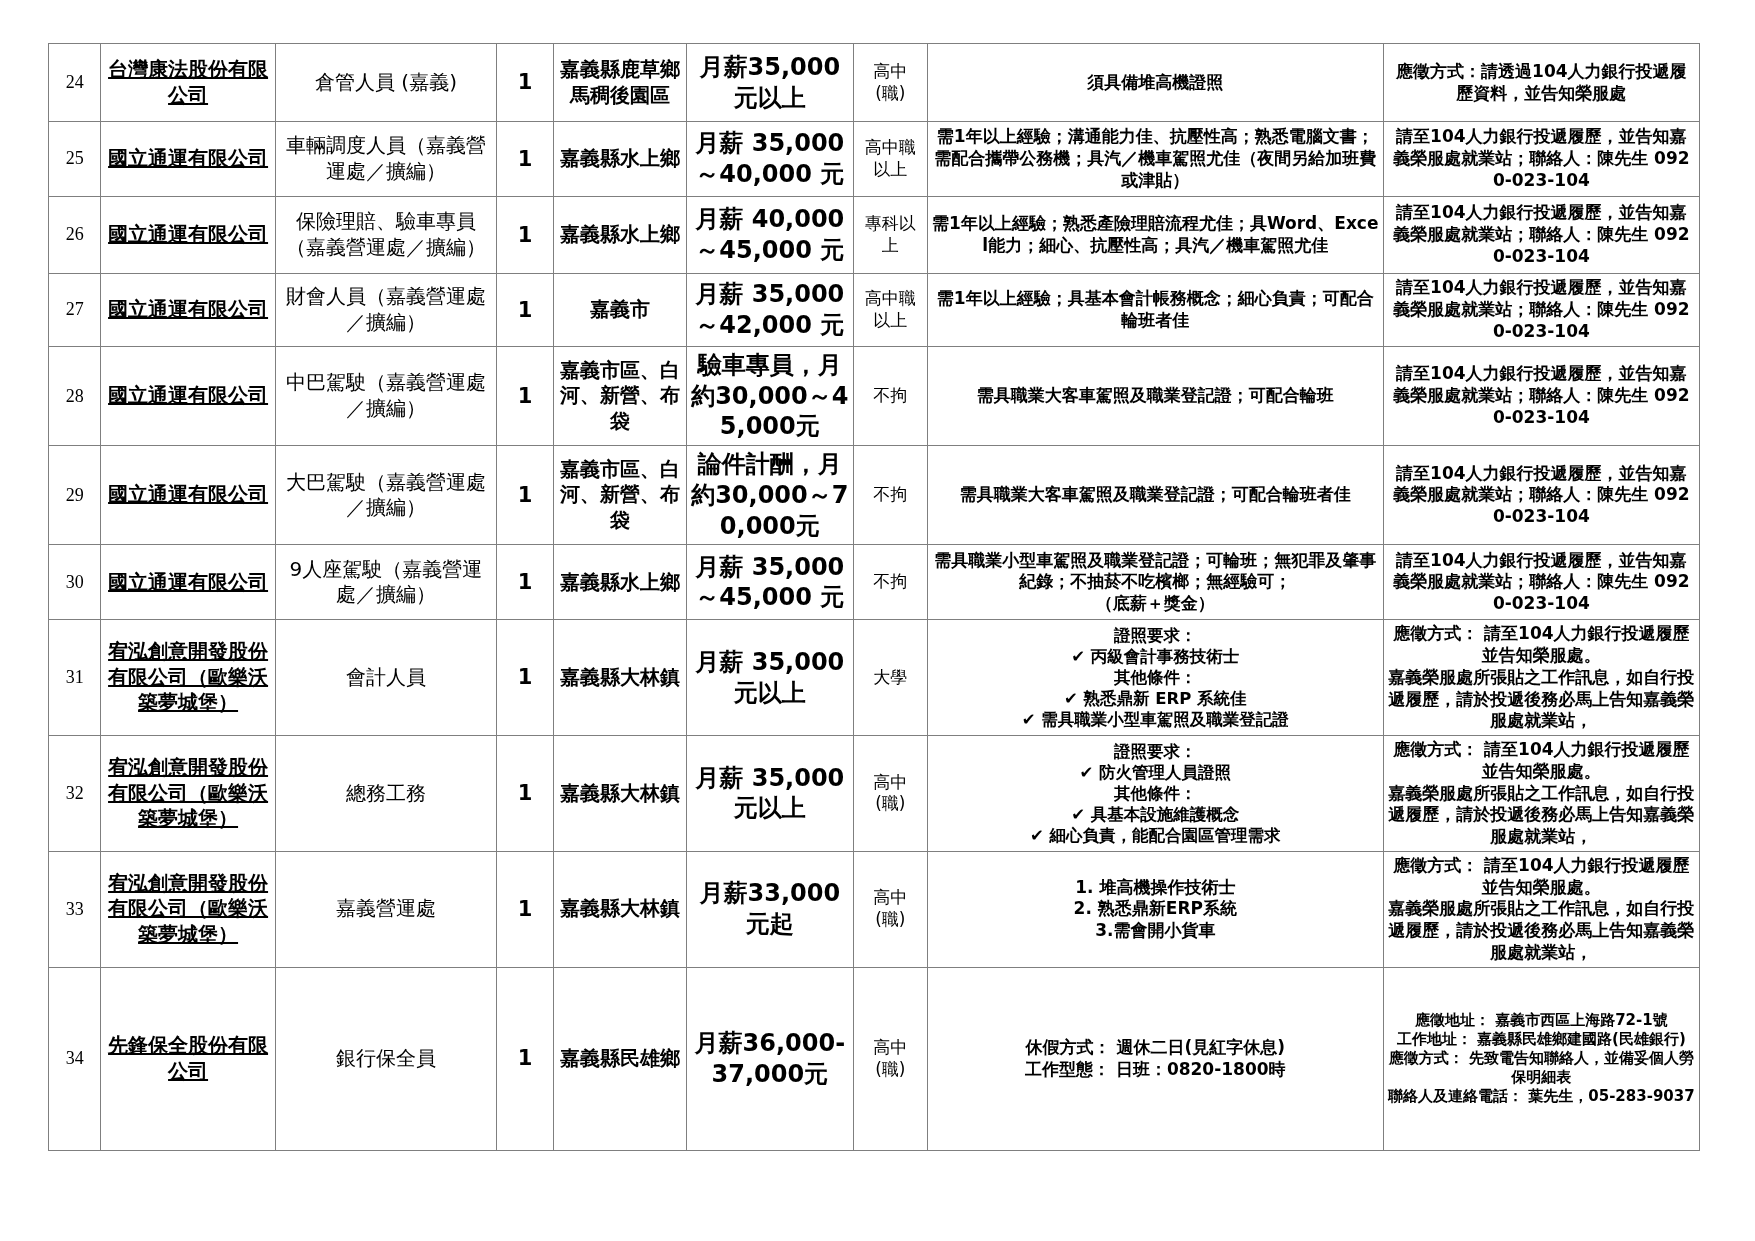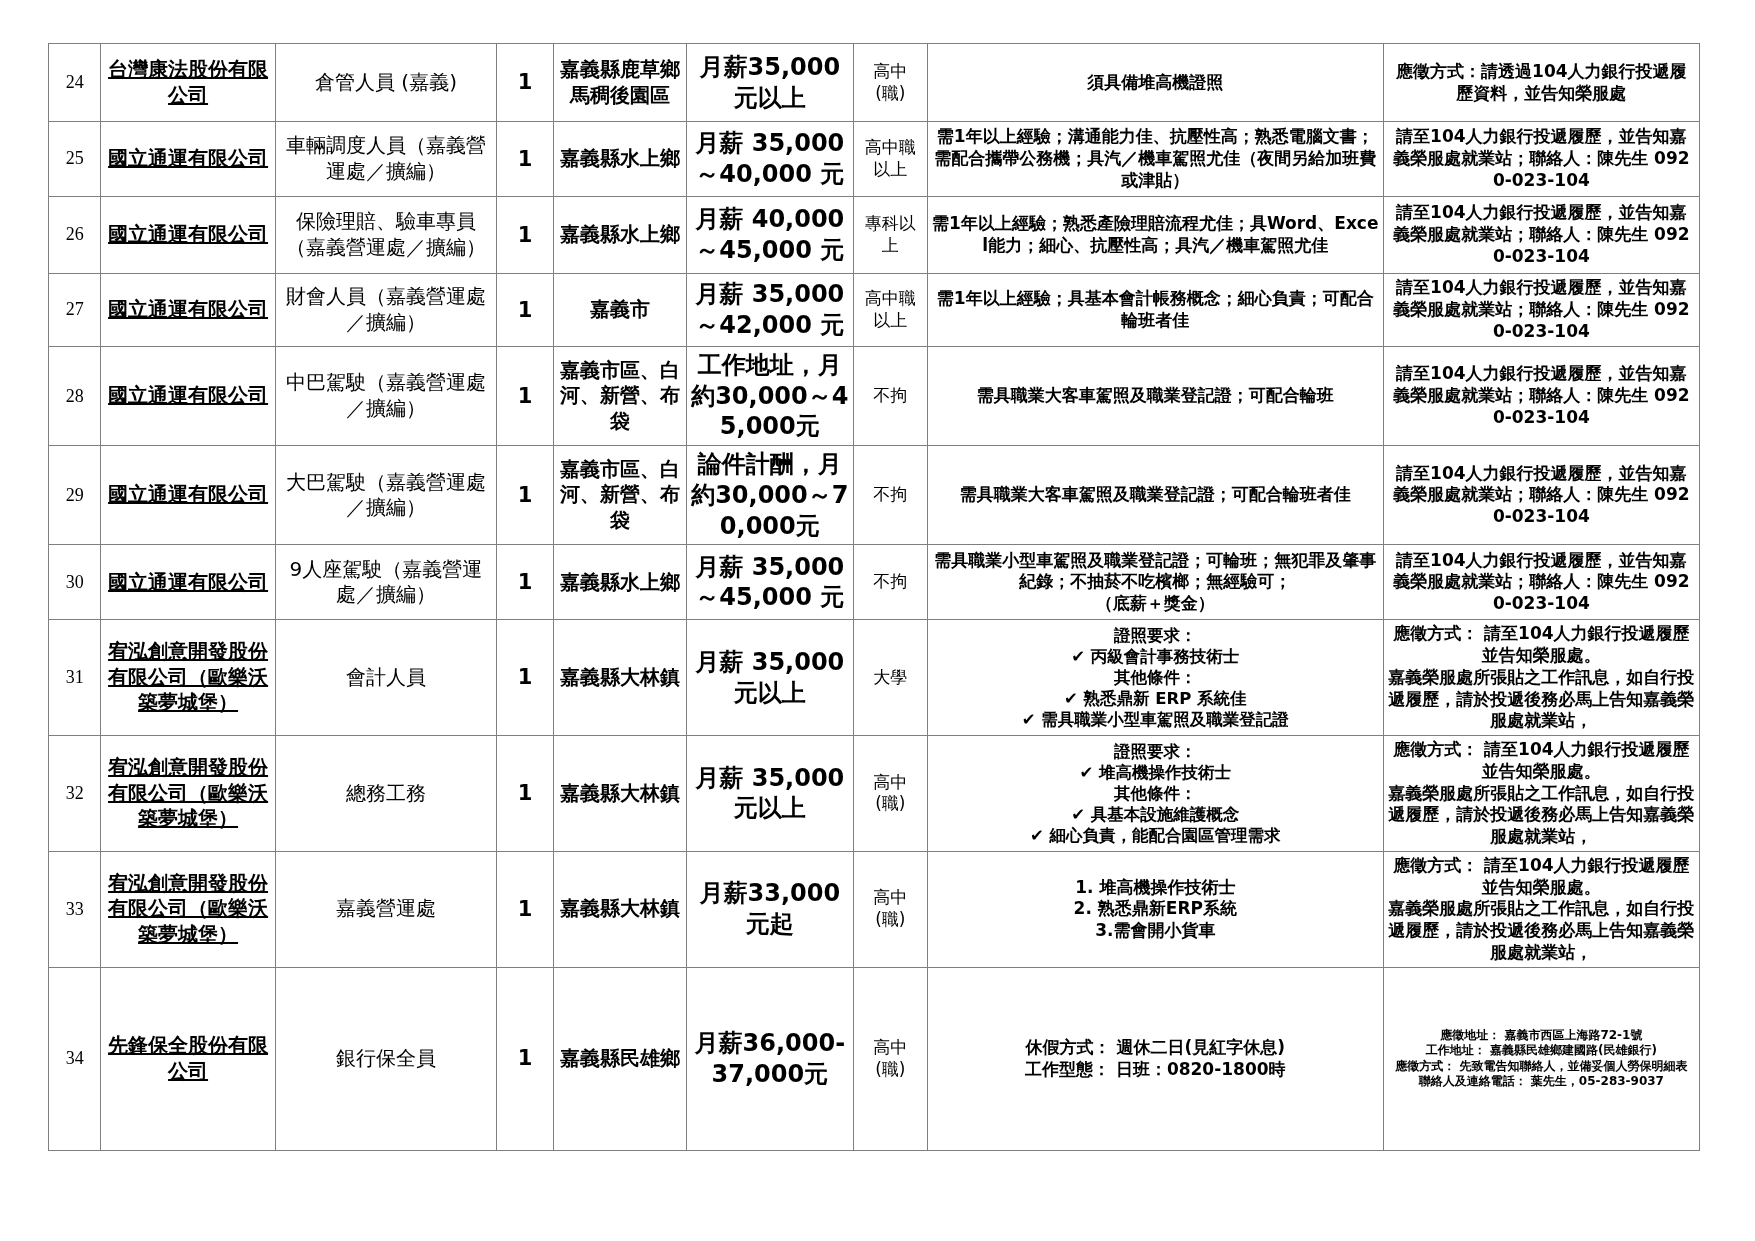--- a/index.html
+++ b/index.html
@@ -51,21 +51,21 @@
   .org     { font-size: 20px; font-weight: bold; text-decoration: underline; }
   .jtitle  { font-size: 20px; font-weight: normal; }
   .cnt     { font-size: 21px; font-weight: bold; }
   .loc     { font-size: 20px; font-weight: bold; }
   .pay     { font-size: 24px; font-weight: bold; }
   .edu     { font-size: 17px; font-weight: normal; }
   .req     { font-size: 17px; font-weight: bold; }
   .how     { font-size: 17px; font-weight: bold; }
 
   .req.small { font-size: 16.5px; }
-  .how.small { font-size: 12px; margin-top: 17px; }
+  .how.small { font-size: 15px; margin-top: 17px; }
 
   .ln { display: block; }
 </style>
 </head>
 <body>
 
 <div class="page">
   <table class="joblist">
     <colgroup>
       <col class="c-no">
@@ -147,21 +147,21 @@
           <td class="how">
             <span class="ln">請至104人力銀行投遞履歷，並告知嘉義榮服處就業站；聯絡人：陳先生 0920-023-104</span>
           </td>
         </tr>
         <tr style="height: 77px;">
           <td class="no">28</td>
           <td class="org">國立通運有限公司</td>
           <td class="jtitle">中巴駕駛（嘉義營運處／擴編）</td>
           <td class="cnt">1</td>
           <td class="loc">嘉義市區、白河、新營、布袋</td>
-          <td class="pay">工作地址，月約30,000～45,000元</td>
+          <td class="pay">驗車專員，月約30,000～45,000元</td>
           <td class="edu">不拘</td>
           <td class="req">
             <span class="ln">需具職業大客車駕照及職業登記證；可配合輪班</span>
           </td>
           <td class="how">
             <span class="ln">請至104人力銀行投遞履歷，並告知嘉義榮服處就業站；聯絡人：陳先生 0920-023-104</span>
           </td>
         </tr>
         <tr style="height: 80px;">
           <td class="no">29</td>
@@ -220,21 +220,21 @@
           <td class="jtitle">總務工務</td>
           <td class="cnt">1</td>
           <td class="loc">嘉義縣大林鎮</td>
           <td class="pay">月薪 35,000 元以上</td>
           <td class="edu">
             <span class="ln">高中</span>
             <span class="ln">(職)</span>
           </td>
           <td class="req small">
             <span class="ln">證照要求：</span>
-            <span class="ln">✔ 堆高機操作技術士</span>
+            <span class="ln">✔ 防火管理人員證照</span>
             <span class="ln">其他條件：</span>
             <span class="ln">✔ 具基本設施維護概念</span>
             <span class="ln">✔ 細心負責，能配合園區管理需求</span>
           </td>
           <td class="how">
             <span class="ln">應徵方式： 請至104人力銀行投遞履歷並告知榮服處。</span>
             <span class="ln">嘉義榮服處所張貼之工作訊息，如自行投遞履歷，請於投遞後務必馬上告知嘉義榮服處就業站，</span>
           </td>
         </tr>
         <tr style="height: 110px;">

